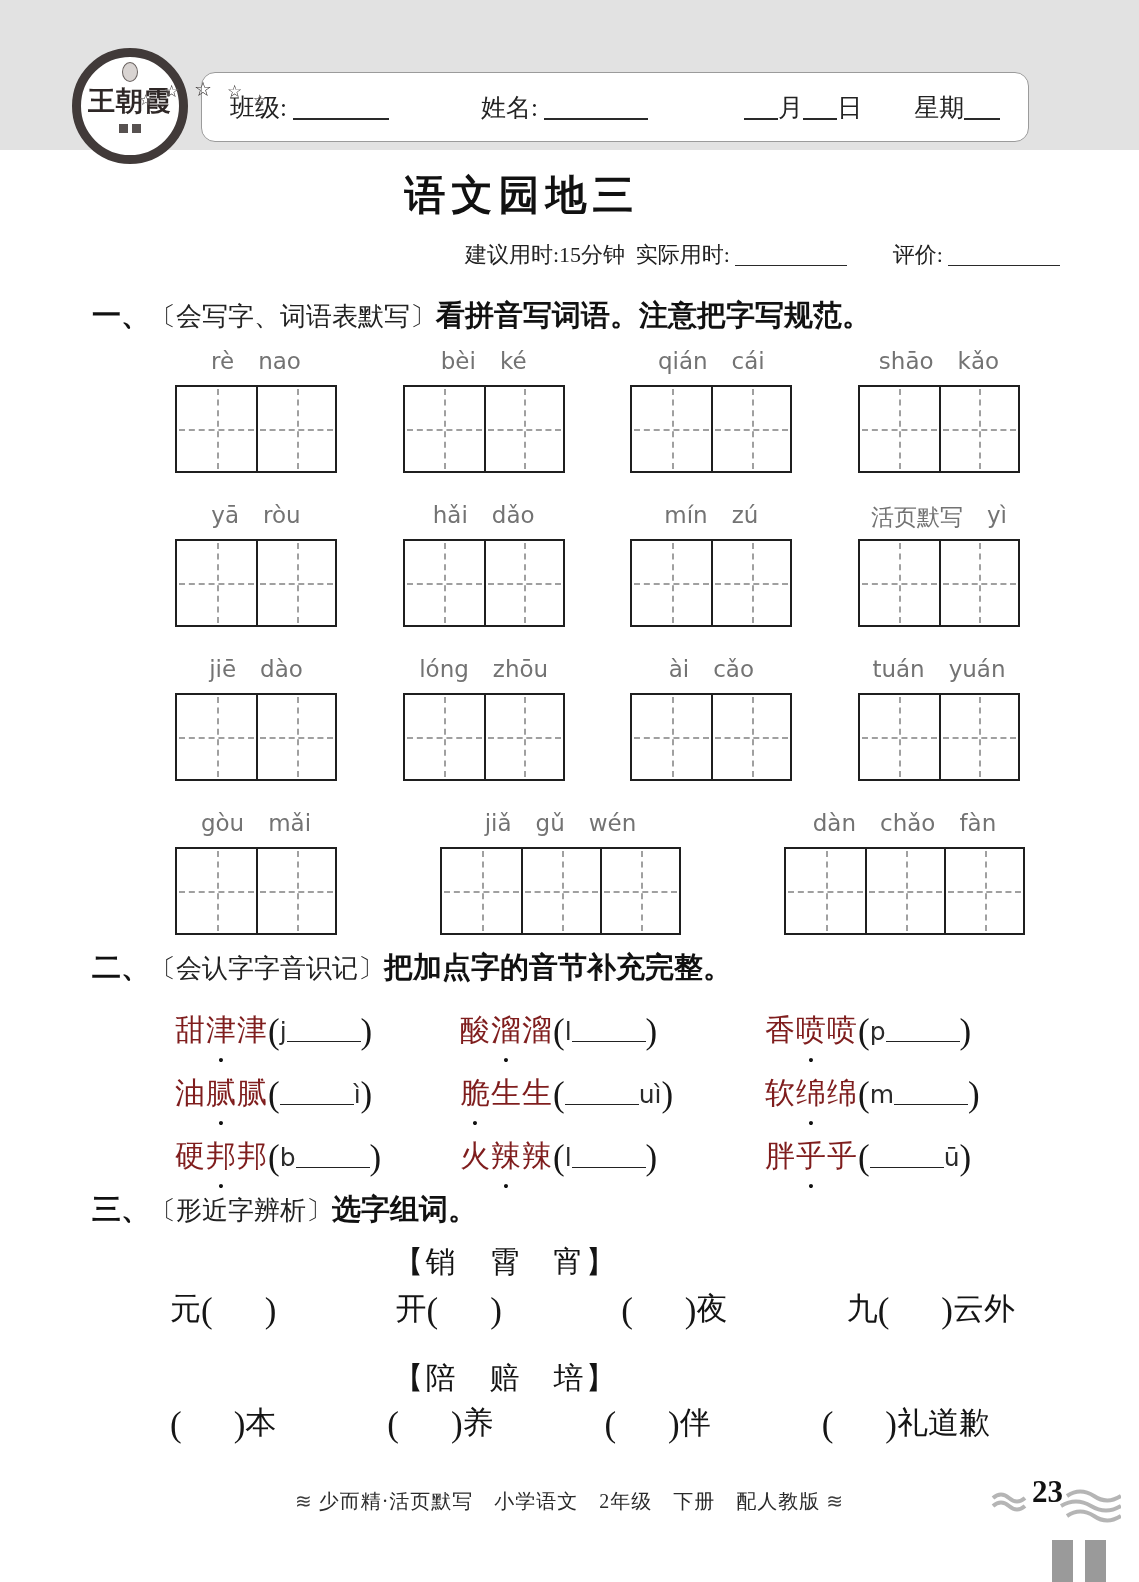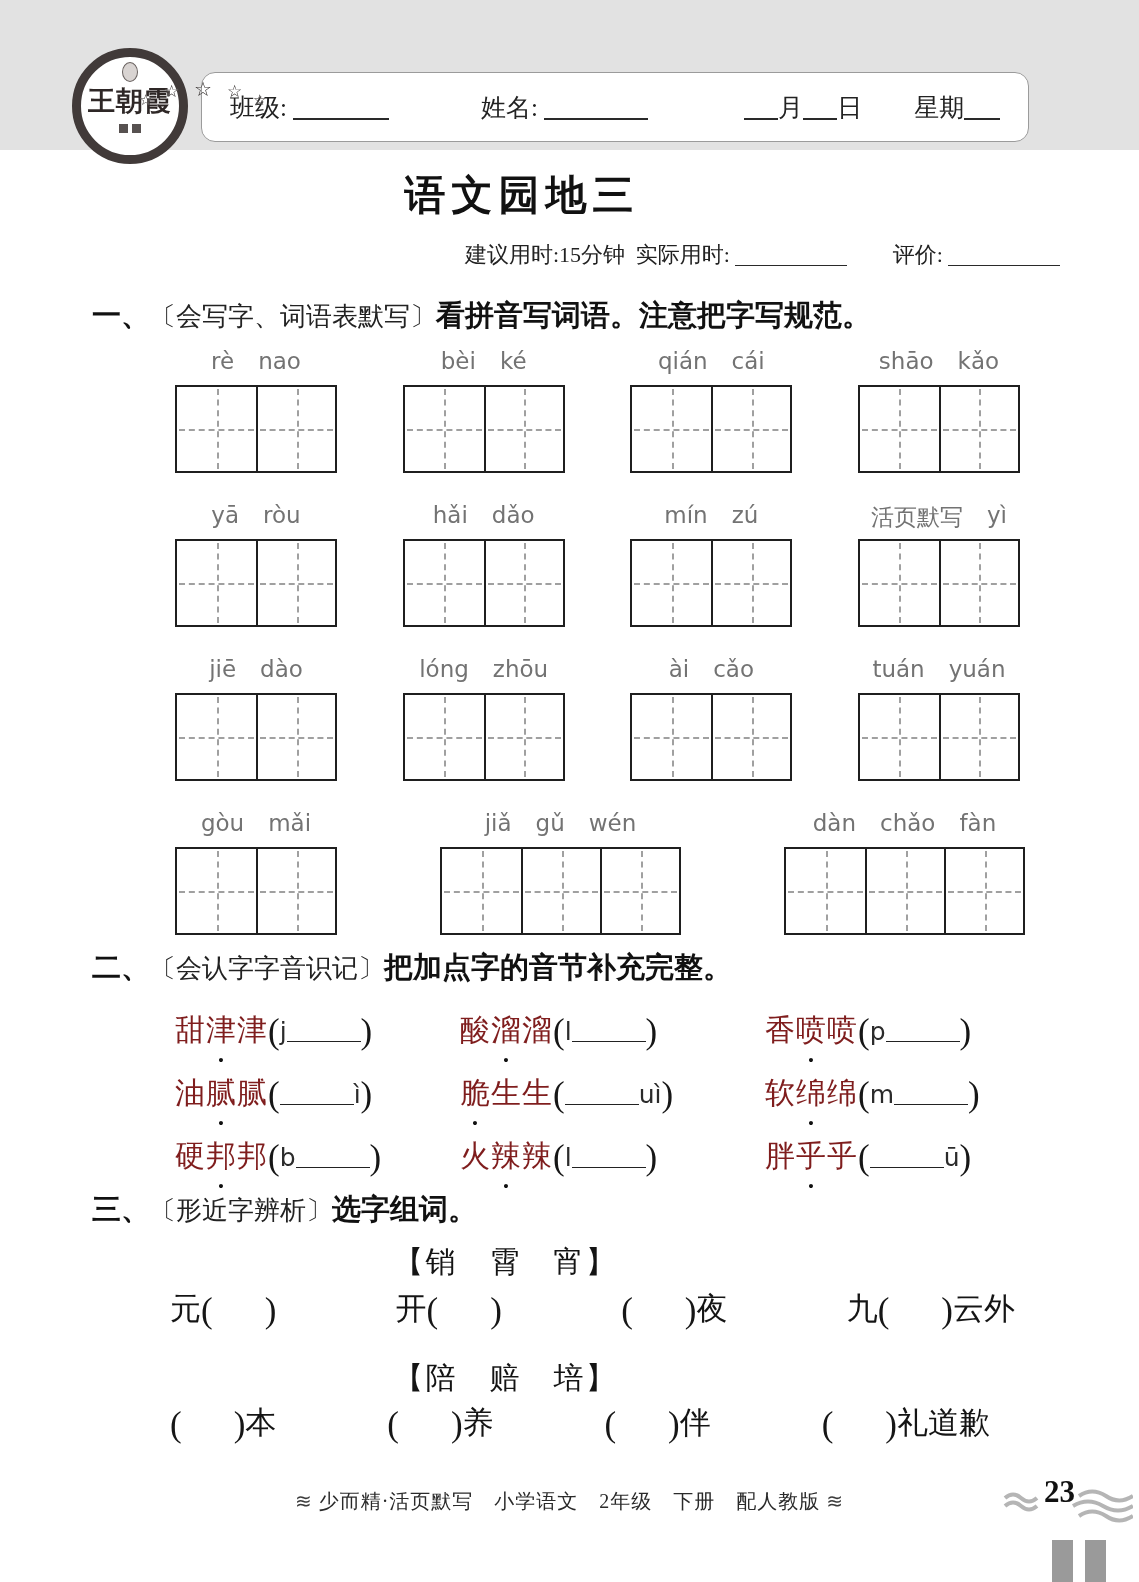--- a/index.html
+++ b/index.html
@@ -78,21 +78,21 @@
   #options2 { top:1358px; }
   .s3-line { position:absolute; left:170px; display:flex; justify-content:space-between;
           font-size:31px; color:#141414; white-space:nowrap; }
   #s3-line1 { top:1288px; width:845px; }
   #s3-line2 { top:1402px; width:820px; }
   .pgap { display:inline-block; width:52px; }
   
   .footer-line { position:absolute; left:0; top:1488px; width:1139px; text-align:center;
           font-size:20px; color:#2a2a2a; letter-spacing:1px; }
   .wave-glyph { color:#3a3a3a; font-family:"DejaVu Sans",sans-serif; }
-  .pageno-cluster { position:absolute; right:6px; top:1474px; width:130px; height:56px; }
+  .pageno-cluster { position:absolute; right:18px; top:1474px; width:130px; height:56px; }
   .pageno { position:absolute; right:58px; top:0; font-family:"Liberation Serif",serif;
           font-weight:bold; font-size:31px; color:#111; }
   .waves-svg { position:absolute; left:0; top:10px; }
   .print-bars { position:absolute; left:1052px; top:1540px; display:flex; gap:12px; }
   .print-bars div { width:21px; height:42px; background:#9a9a9a; }
 </style>
 </head>
 <body>
 
 <div class="header-band">

